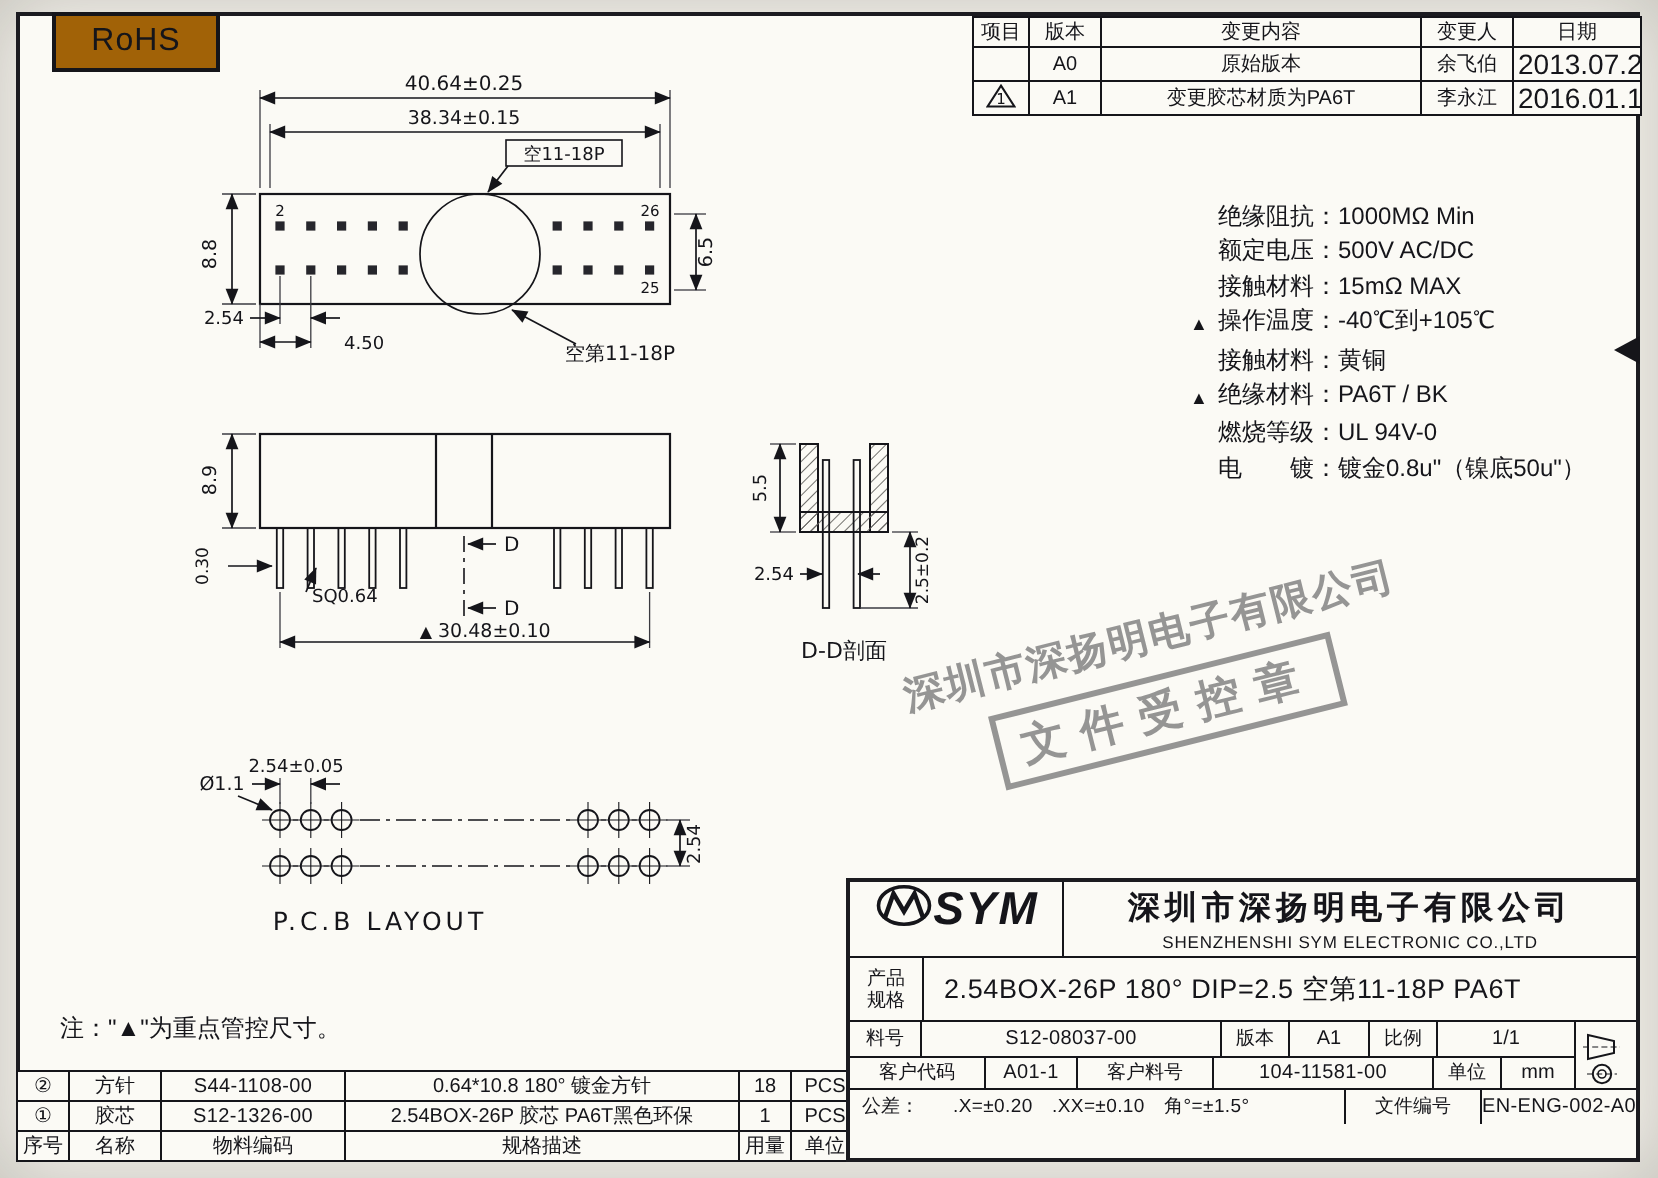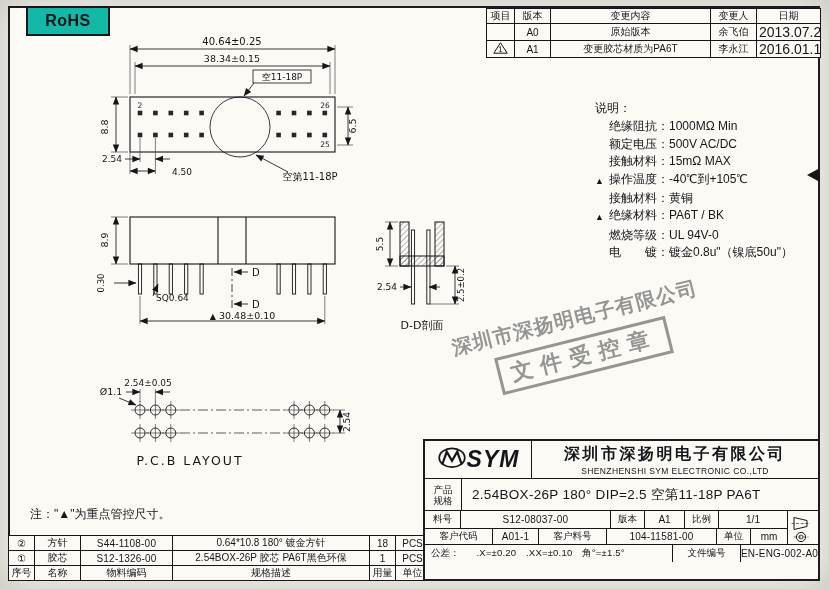--- a/index.html
+++ b/index.html
@@ -1,21 +1,21 @@
 <!DOCTYPE html>
 <html><head>
 <meta charset="utf-8">
 <style>
   html,body{margin:0;padding:0}
   body{background:#d8d5cf;font-family:"Liberation Sans",sans-serif;color:#15151a;-webkit-font-smoothing:antialiased}
   .page{position:relative;width:829px;height:589px;background:#f4f2ec;overflow:hidden;box-shadow:inset 0 0 40px rgba(60,55,45,.25)}
   .sheet{position:absolute;left:8px;top:6px;width:812px;height:575px;border:2px solid #1b1b20;background:#fbfaf5;box-sizing:border-box}
   .abs{position:absolute}
   
-  .rohs{left:16px;top:-2px;width:80px;height:26px;border:2px solid #15151a;background:#14b8a6;display:flex;align-items:center;justify-content:center;font-weight:bold;font-size:16px;letter-spacing:.5px;z-index:5}
+  .rohs{left:16px;top:-2px;width:80px;height:26px;border:2px solid #15151a;background:#a16207;display:flex;align-items:center;justify-content:center;font-weight:normal;font-size:16px;letter-spacing:.5px;z-index:5}
   
   table{border-collapse:collapse}
   .rev{left:476px;top:0;width:334px;table-layout:fixed;z-index:4;background:#fbfaf5}
   .rev td{border:1px solid #15151a;font-size:10px;text-align:center;height:14px;padding:0 2px;overflow:hidden;white-space:nowrap}
   .rev .dt{font-size:14px}
   
   .notes{left:585px;top:92px;width:226px;font-size:12px;line-height:17.4px;z-index:2}
   .notes .ttl{margin-bottom:1px}
   .sn{display:flex}
   .sn .mk{width:14px;font-size:9px;flex:none;padding-top:2px}
@@ -31,21 +31,21 @@
   
   .tblock{right:-2px;bottom:-2px;width:397px;height:142px;border:2px solid #1b1b20;background:#fbfaf5;box-sizing:border-box;display:flex;flex-direction:column;z-index:5}
   .trow{display:flex;border-top:1px solid #15151a;align-items:stretch}
   .trow:first-child{border-top:none}
   .c{display:flex;align-items:center;justify-content:center;border-right:1px solid #15151a;font-size:10px;box-sizing:border-box;overflow:hidden;white-space:nowrap}
   .nb{border-right:none}
   .lbl{font-size:9.5px}
   .fl{flex:1}
   .w34{width:34px}.w36{width:36px}.w40{width:40px}.w46{width:46px}.w52{width:68px}.w56{width:56px}.w62{width:62px}.w70{width:70px}.w110{width:110px}.w150{width:150px}
   .tb-r1{height:37px}
-  .tb-logo{width:106px;border-right:1px solid #15151a;display:flex;align-items:center;justify-content:center;gap:0}
+  .tb-logo{width:106px;border-right:1px solid #15151a;display:flex;align-items:flex-start;justify-content:center;gap:0}
   .tb-logo-txt{font-size:23px;font-weight:bold;font-style:italic;letter-spacing:1px}
   .tb-co{flex:1;display:flex;flex-direction:column;align-items:center;justify-content:center}
   .tb-cn{font-size:16px;font-weight:bold;letter-spacing:2.5px}
   .tb-en{font-size:8.5px;letter-spacing:.4px;margin-top:1px}
   .tb-r2{height:31px}
   .tb-plabel{width:36px;border-right:1px solid #15151a;display:flex;flex-direction:column;align-items:center;justify-content:center;font-size:9.5px;line-height:11px}
   .tb-pvalue{flex:1;display:flex;align-items:center;padding-left:10px;font-size:13.5px;letter-spacing:.3px}
   .tb-r34{height:33px}
   .tb-l{flex:1;display:flex;flex-direction:column}
   .tb-r3{height:17px;display:flex;border-bottom:1px solid #15151a}
@@ -271,21 +271,20 @@
     <text x="442" y="253" font-size="8.5" text-anchor="middle" transform="rotate(-90 442 253)">2.5±0.2</text>
     <text x="400" y="297" font-size="11" text-anchor="middle">D-D剖面</text>
 
     <text x="89" y="363" font-size="9.5" text-anchor="middle">Ø1.1</text>
     <text x="126" y="354" font-size="9" text-anchor="middle">2.54±0.05</text>
     <text x="328" y="390" font-size="9" text-anchor="middle" transform="rotate(-90 328 390)">2.54</text>
     <text x="168" y="433" font-size="12.5" text-anchor="middle" letter-spacing="2">P.C.B LAYOUT</text>
   </svg>
 
   <div class="abs notes">
-    <div class="ttl">说明：</div>
     <div class="sn">
           <span class="mk"></span>
           <span>绝缘阻抗：1000MΩ Min</span>
         </div>
     <div class="sn">
           <span class="mk"></span>
           <span>额定电压：500V AC/DC</span>
         </div>
     <div class="sn">
           <span class="mk"></span>

